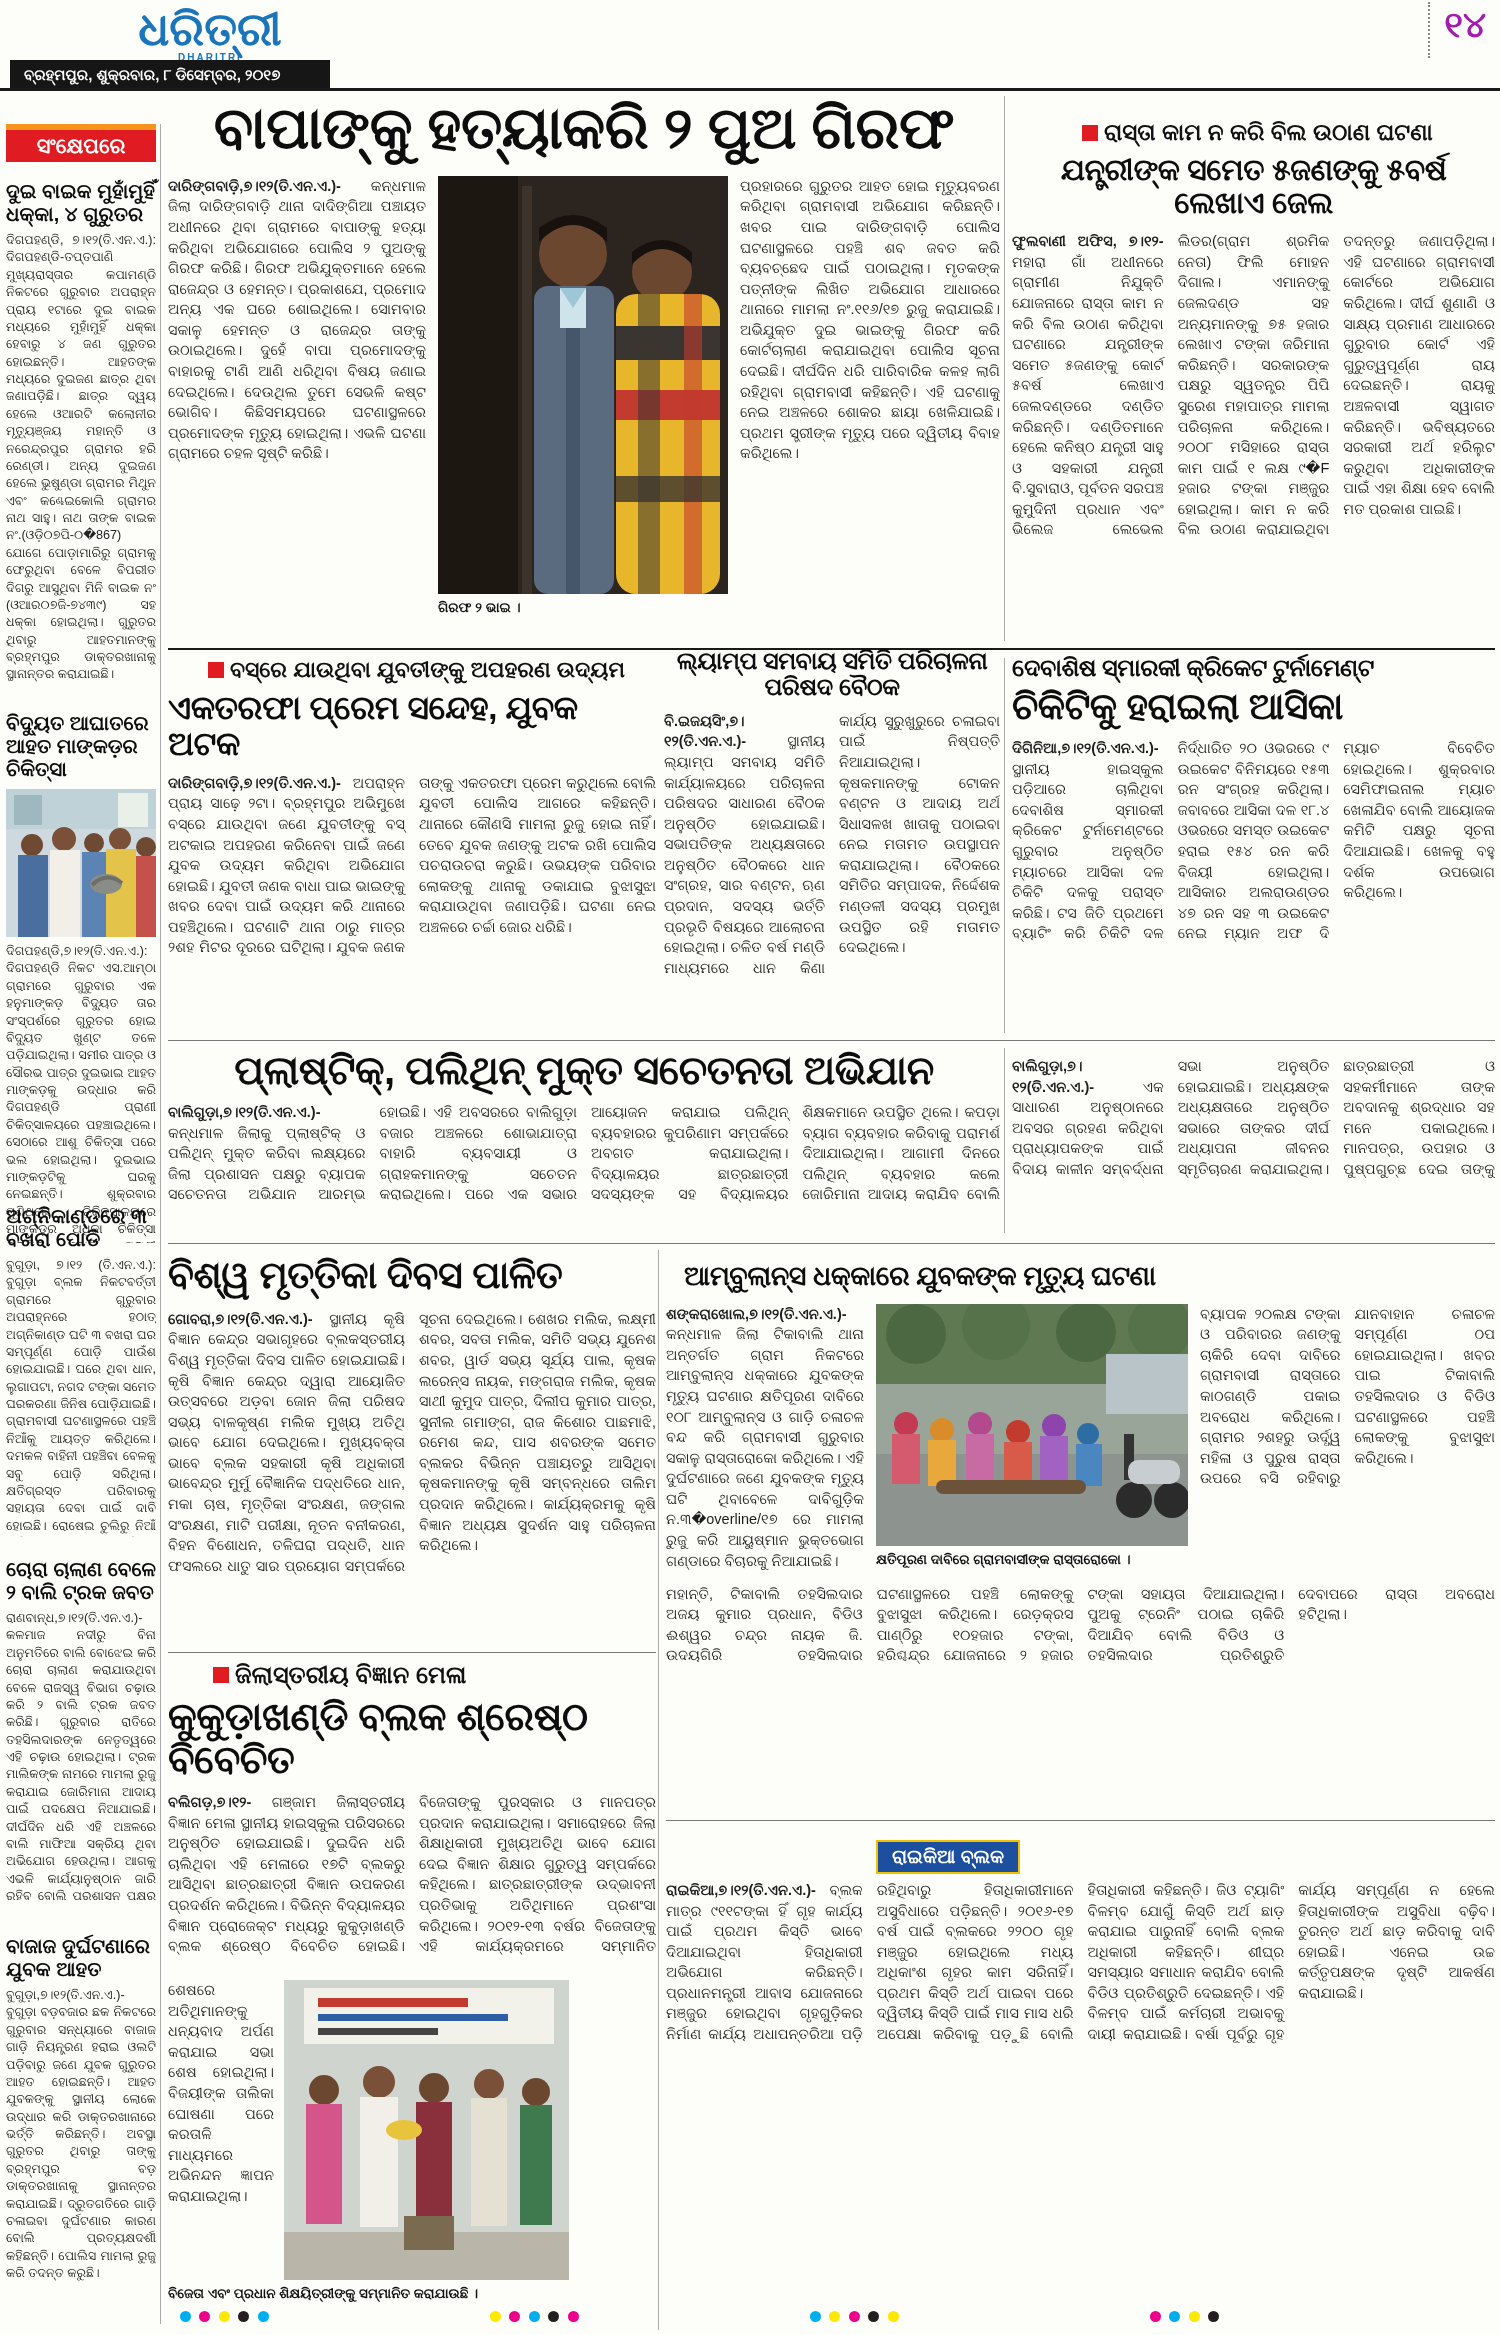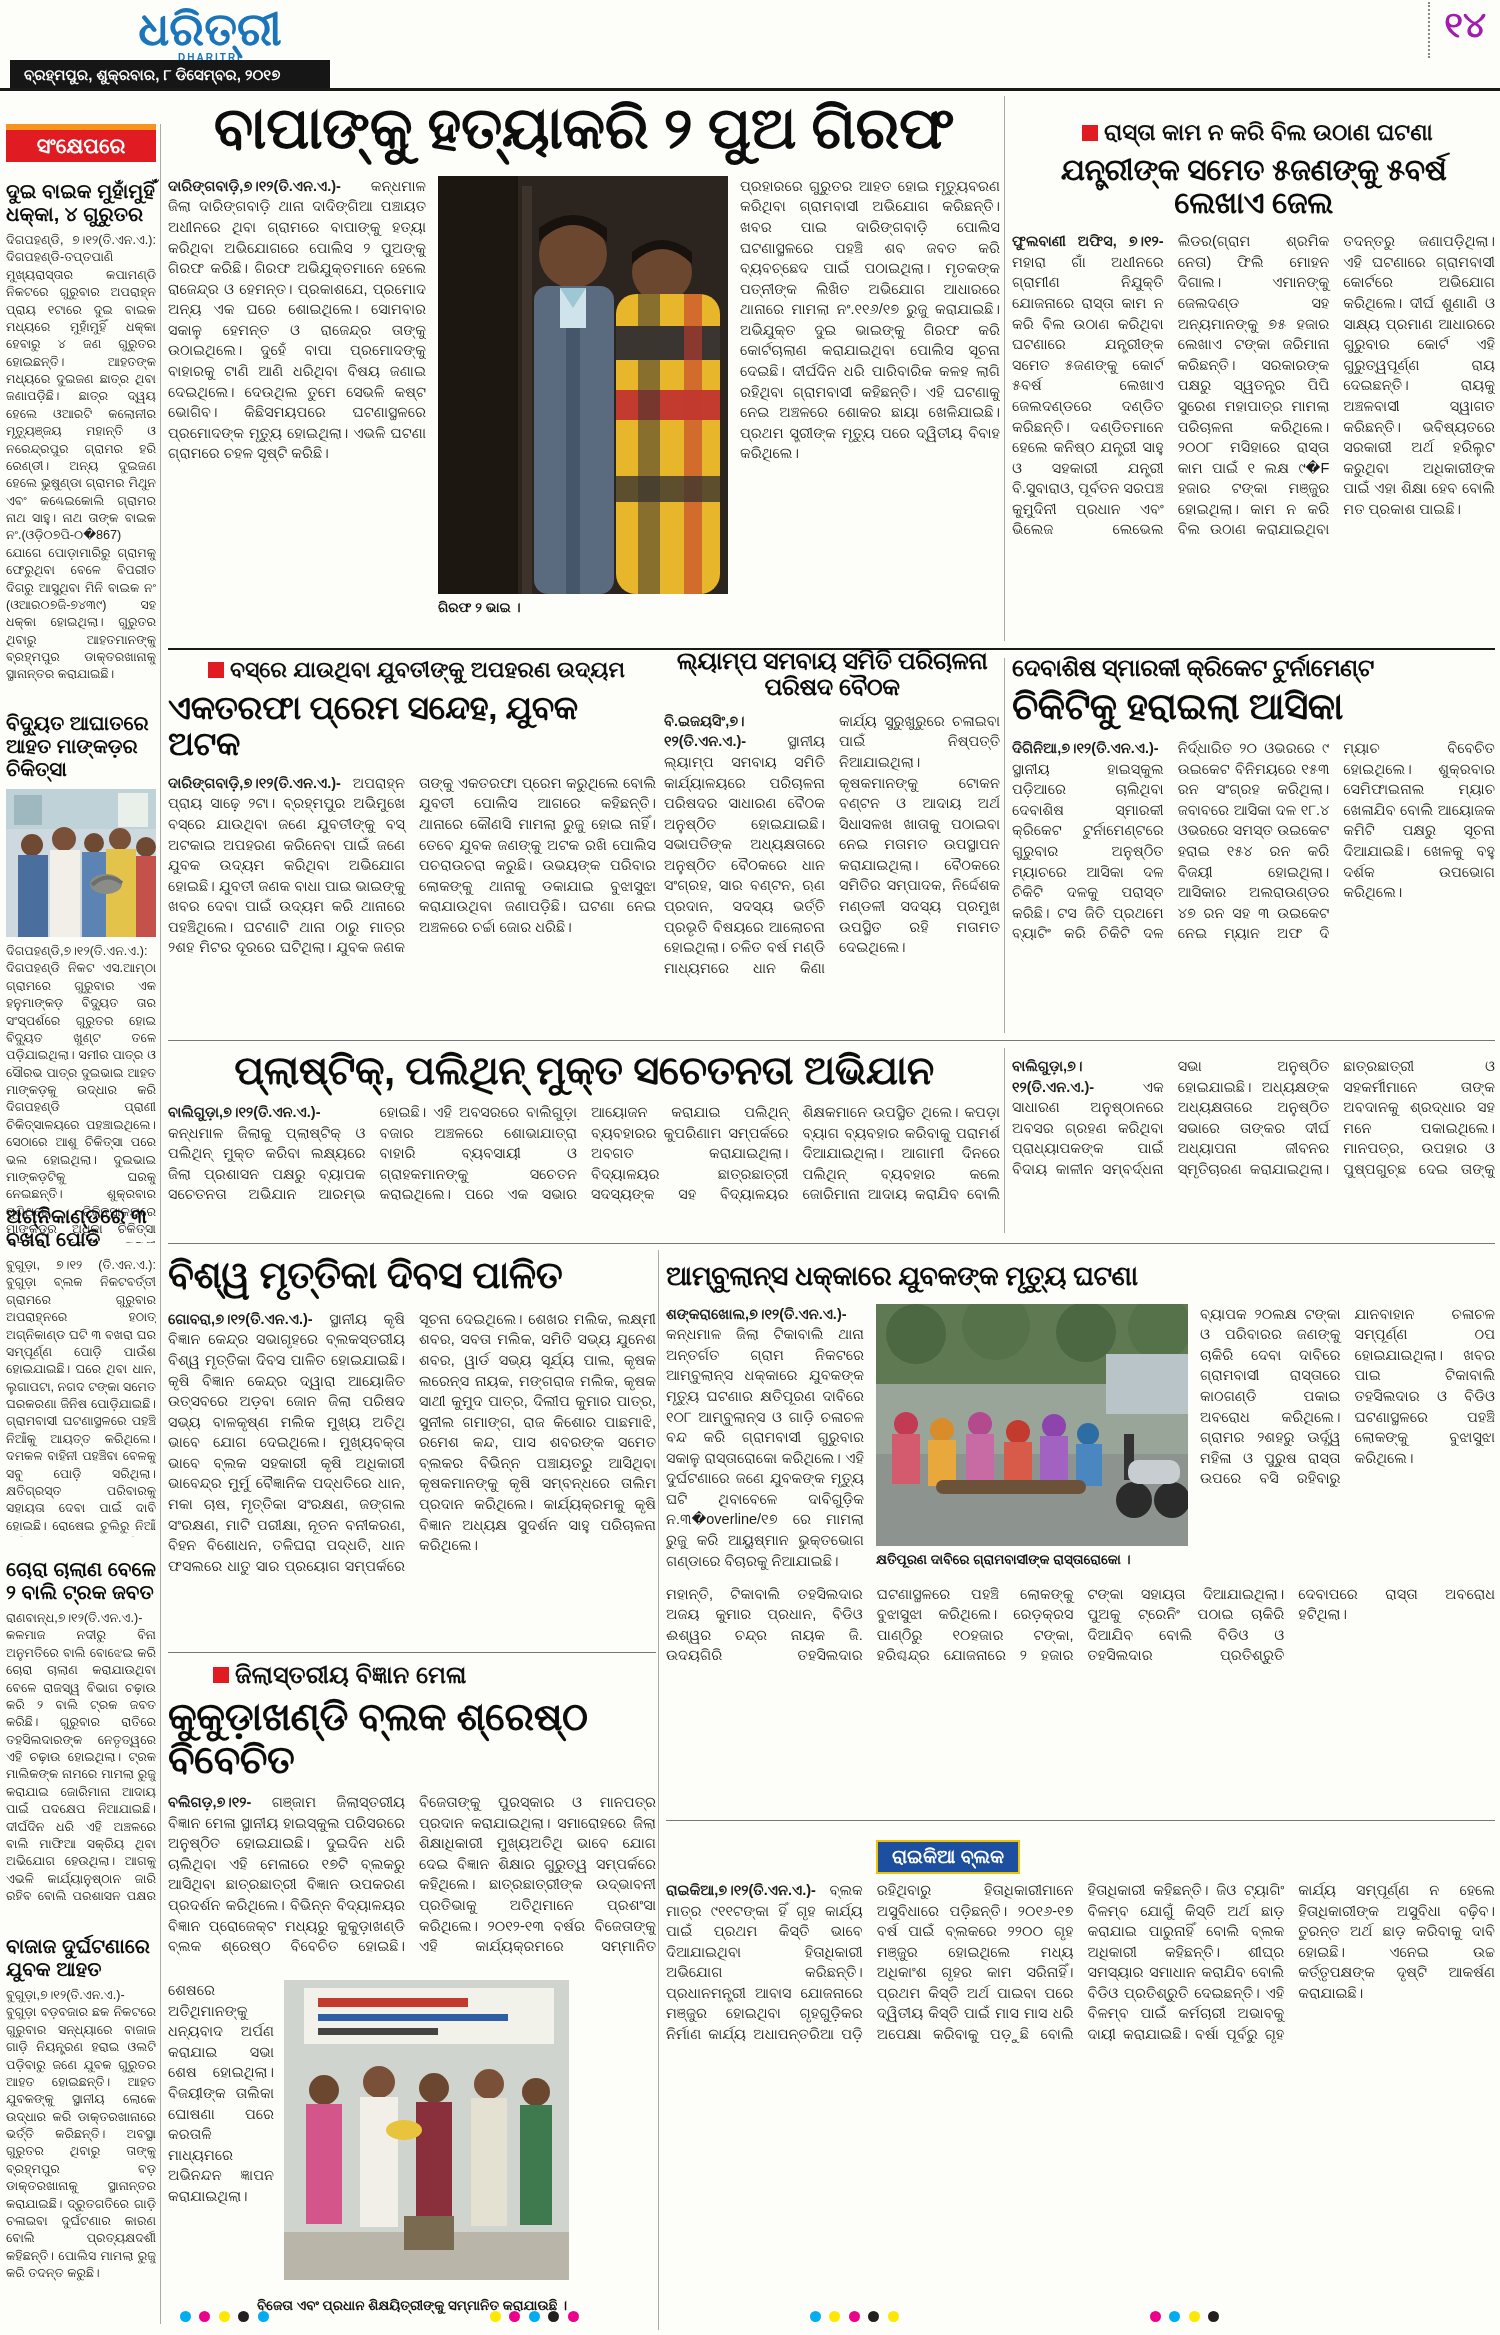--- a/index.html
+++ b/index.html
@@ -200,21 +200,21 @@
   <div class="abs" style="left:168px;top:1255px;width:488px;">
     <div class="hl" style="font-size:38px;">ବିଶ୍ୱ ମୃତ୍ତିକା ଦିବସ ପାଳିତ</div>
     <div class="body cols2" style="margin-top:12px;height:330px;">
       <span class="dl">ଗୋବରା,୭।୧୨(ତି.ଏନ.ଏ.)-</span>
       <span>ସ୍ଥାନୀୟ କୃଷି ବିଜ୍ଞାନ କେନ୍ଦ୍ର ସଭାଗୃହରେ ବ୍ଲକସ୍ତରୀୟ ବିଶ୍ୱ ମୃତ୍ତିକା ଦିବସ ପାଳିତ ହୋଇଯାଇଛି। କୃଷି ବିଜ୍ଞାନ କେନ୍ଦ୍ର ଦ୍ୱାରା ଆୟୋଜିତ ଉତ୍ସବରେ ଅଡ଼ବା ଜୋନ ଜିଲା ପରିଷଦ ସଭ୍ୟ ବାଳକୃଷ୍ଣ ମଲିକ ମୁଖ୍ୟ ଅତିଥି ଭାବେ ଯୋଗ ଦେଇଥିଲେ। ମୁଖ୍ୟବକ୍ତା ଭାବେ ବ୍ଲକ ସହକାରୀ କୃଷି ଅଧିକାରୀ ଭାବେନ୍ଦ୍ର ମୁର୍ମୁ ବୈଜ୍ଞାନିକ ପଦ୍ଧତିରେ ଧାନ, ମକା ଚାଷ, ମୃତ୍ତିକା ସଂରକ୍ଷଣ, ଜଙ୍ଗଲ ସଂରକ୍ଷଣ, ମାଟି ପରୀକ୍ଷା, ନୂତନ ବନୀକରଣ, ବିହନ ବିଶୋଧନ, ତଳିଘରା ପଦ୍ଧତି, ଧାନ ଫସଲରେ ଧାତୁ ସାର ପ୍ରୟୋଗ ସମ୍ପର୍କରେ ସୂଚନା ଦେଇଥିଲେ। ଶେଖର ମଲିକ, ଲକ୍ଷ୍ମୀ ଶବର, ସବତା ମଲିକ, ସମିତି ସଭ୍ୟ ଯୁନେଶ ଶବର, ୱାର୍ଡ ସଭ୍ୟ ସୂର୍ଯ୍ୟ ପାଲ, କୃଷକ ଲରେନ୍ସ ନାୟକ, ମଙ୍ଗରାଜ ମଲିକ, କୃଷକ ସାଥୀ କୁମୁଦ ପାତ୍ର, ଦିଲୀପ କୁମାର ପାତ୍ର, ସୁନୀଲ ଗମାଙ୍ଗ, ରାଜ କିଶୋର ପାଛମାଝି, ରମେଶ କନ୍ଦ, ପାସ ଶବରଙ୍କ ସମେତ ବ୍ଲକର ବିଭିନ୍ନ ପଞ୍ଚାୟତରୁ ଆସିଥିବା କୃଷକମାନଙ୍କୁ କୃଷି ସମ୍ବନ୍ଧରେ ତାଲିମ ପ୍ରଦାନ କରିଥିଲେ। କାର୍ଯ୍ୟକ୍ରମକୁ କୃଷି ବିଜ୍ଞାନ ଅଧ୍ୟକ୍ଷ ସୁଦର୍ଶନ ସାହୁ ପରିଚାଳନା କରିଥିଲେ।</span>
     </div>
   </div>
 
   <div class="abs rv" style="left:658px;top:1250px;height:1080px;"></div>
   <div class="abs" style="left:666px;top:1262px;width:829px;">
-    <div class="hl" style="font-size:27px;">ଆମ୍ବୁଲାନ୍ସ ଧକ୍କାରେ ଯୁବକଙ୍କ ମୃତ୍ୟୁ ଘଟଣା</div>
+    <div class="hl" style="font-size:27px;margin-left:18px;">ଆମ୍ବୁଲାନ୍ସ ଧକ୍କାରେ ଯୁବକଙ୍କ ମୃତ୍ୟୁ ଘଟଣା</div>
     <div style="display:flex;gap:12px;margin-top:12px;">
       <div style="width:198px;flex:0 0 auto;">
         <div class="body" style="height:270px;">
           <span class="dl">ଶଙ୍କରାଖୋଲ,୭।୧୨(ତି.ଏନ.ଏ.)-</span>
           <span>କନ୍ଧମାଳ ଜିଲା ଟିକାବାଲି ଥାନା ଅନ୍ତର୍ଗତ ଗ୍ରାମ ନିକଟରେ ଆମ୍ବୁଲାନ୍ସ ଧକ୍କାରେ ଯୁବକଙ୍କ ମୃତ୍ୟୁ ଘଟଣାର କ୍ଷତିପୂରଣ ଦାବିରେ ୧୦୮ ଆମ୍ବୁଲାନ୍ସ ଓ ଗାଡ଼ି ଚଳାଚଳ ବନ୍ଦ କରି ଗ୍ରାମବାସୀ ଗୁରୁବାର ସକାଳୁ ରାସ୍ତାରୋକୋ କରିଥିଲେ। ଏହି ଦୁର୍ଘଟଣାରେ ଜଣେ ଯୁବକଙ୍କ ମୃତ୍ୟୁ ଘଟି ଥିବାବେଳେ ଦାବିଗୁଡ଼ିକ ନ.୩�overline/୧୭ ରେ ମାମଲା ରୁଜୁ କରି ଆୟୁଷ୍ମାନ ଭୁକ୍ତଭୋଗ ଗଣ୍ଡାରେ ବିଚାରକୁ ନିଆଯାଇଛି।</span>
         </div>
       </div>
       <div style="width:312px;flex:0 0 auto;">
         <svg class="photo" width="312" height="242" viewBox="0 0 312 242">
           <rect width="312" height="242" fill="#9aa59a"></rect>
@@ -281,21 +281,21 @@
         <circle cx="205" cy="104" r="15" fill="#7a5138"></circle>
           <rect x="187" y="118" width="36" height="128" fill="#e4e0d2"></rect>
         <circle cx="252" cy="112" r="14" fill="#6b4730"></circle>
           <rect x="236" y="125" width="32" height="120" fill="#3f7a4e"></rect>
         <ellipse cx="120" cy="150" rx="18" ry="10" fill="#e8c43c"></ellipse>
         <path d="M10 300 q20 -60 36 -10 q14 -40 30 0 z" fill="#3e6b3a"></path>
         <rect y="252" width="285" height="48" fill="#b9b5a8"></rect>
         <rect x="120" y="236" width="50" height="34" fill="#7a6a4f"></rect>
       </svg>
     </div>
-    <div class="cap" style="margin-top:18px;text-align:center;">ବିଜେତା ଏବଂ ପ୍ରଧାନ ଶିକ୍ଷୟିତ୍ରୀଙ୍କୁ ସମ୍ମାନିତ କରାଯାଉଛି ।</div>
+    <div class="cap" style="margin-top:6px;">ବିଜେତା ଏବଂ ପ୍ରଧାନ ଶିକ୍ଷୟିତ୍ରୀଙ୍କୁ ସମ୍ମାନିତ କରାଯାଉଛି ।</div>
   </div>
 
   <div class="abs rhl" style="left:666px;top:1820px;width:829px;"></div>
 
   <div class="abs" style="left:666px;top:1830px;width:829px;">
     <div style="margin:10px 0 6px 210px;">
       <span class="lbl-blue">ରାଇକିଆ ବ୍ଲକ</span>
     </div>
     <div class="body cols4" style="height:350px;">
       <span class="dl">ରାଇକିଆ,୭।୧୨(ତି.ଏନ.ଏ.)-</span>

